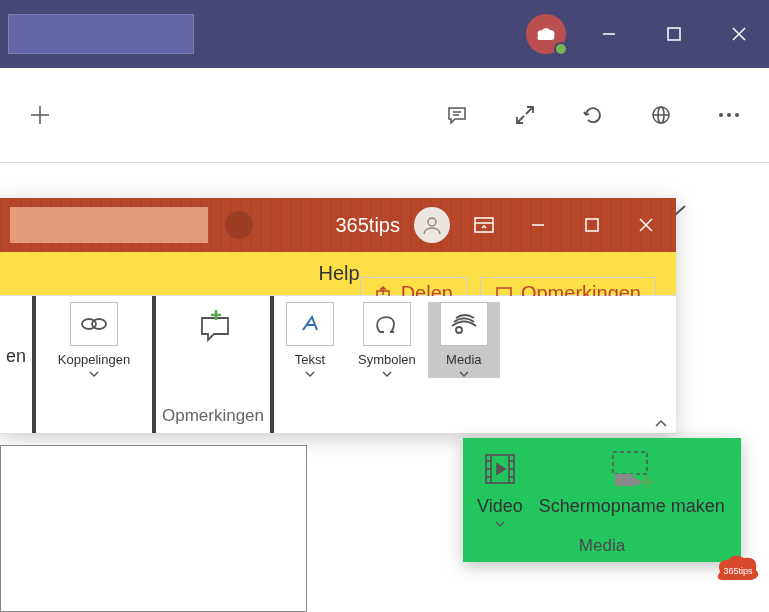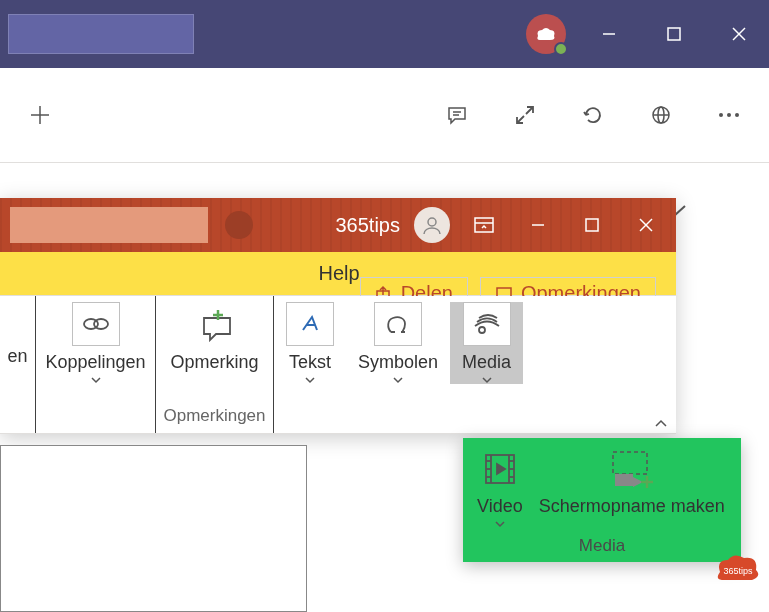--- a/index.html
+++ b/index.html
@@ -31,28 +31,28 @@
     .ppt-user-avatar { width: 36px; height: 36px; border-radius: 50%; background: #EDE5DF; display: flex; align-items: center; justify-content: center; }
     .ppt-winbtn { width: 40px; height: 40px; display: flex; align-items: center; justify-content: center; cursor: pointer; }
 
     .ppt-menubar { height: 44px; background: #fde047; border-bottom: 1px solid #E1DFDD; display: flex; align-items: center; justify-content: flex-end; padding: 0 20px 0 38px; }
     .ppt-help { font-size: 20px; color: #333; }
     .ppt-actions { display: flex; gap: 12px; }
     .ppt-action-btn { border: 1px solid #D0D0D0; padding: 4px 14px; display: flex; align-items: center; gap: 8px; font-size: 20px; cursor: pointer; margin-top: 40px; }
     .ppt-action-red { color: #B8472A; }
 
     .ppt-ribbon { display: flex; background: #fff; border-bottom: 1px solid #E1DFDD; position: relative; }
-    .ppt-group { display: flex; flex-direction: column; align-items: center; border-right: 1px solid #404040; padding: 6px 0 4px; min-height: 137px; justify-content: space-between; }
+    .ppt-group { display: flex; flex-direction: column; align-items: center; border-right: 4px solid #404040; padding: 6px 0 4px; min-height: 137px; justify-content: space-between; }
     .ppt-group-en { width: 36px; }
     .ppt-group-en .lbl { font-size: 18px; color: #333; margin-top: 44px; }
     .ppt-btns { display: flex; }
     .ppt-btn { display: flex; flex-direction: column; align-items: center; padding: 0 12px; cursor: pointer; }
     .ppt-btn.active { background: #C8C8C8; }
     .ppt-btn-icon { width: 48px; height: 44px; border: 1px solid #C0C0C0; display: flex; align-items: center; justify-content: center; margin-bottom: 6px; }
-    .ppt-btn-lbl { font-size: 18px; color: #333; text-align: center; line-height: 1.2; }
+    .ppt-btn-lbl { font-size: 13px; color: #333; text-align: center; line-height: 1.2; }
     .ppt-chevron { margin-top: 2px; }
     .ppt-group-label { font-size: 17px; color: #666; padding: 3px 0; }
     .ppt-collapse { position: absolute; bottom: 4px; right: 8px; }
 
     
     .media-dropdown { position: absolute; left: 463px; top: 438px; width: 278px; background: #22c55e; box-shadow: 0 4px 16px rgba(0,0,0,0.25); z-index: 10; }
     .media-items { display: flex; padding: 8px 6px 0; }
     .media-item { display: flex; flex-direction: column; align-items: center; padding: 0 8px; cursor: pointer; }
     .media-icon { height: 46px; display: flex; align-items: center; justify-content: center; margin-bottom: 4px; }
     .media-lbl { font-size: 18px; color: #333; text-align: center; line-height: 1.2; }
@@ -222,21 +222,20 @@
 
     <div class="ppt-group" style="width:118px;">
       <div class="ppt-btn">
         <div style="height:44px;display:flex;align-items:center;margin-bottom:6px;">
           <svg width="42" height="36" fill="none" stroke="#555" stroke-width="1.8">
               <path d="M10 12h26v16H22l-6 6v-6h-6z"></path>
               <line x1="24" y1="4" x2="24" y2="14" stroke="#5BA854" stroke-width="2.5"></line>
               <line x1="19" y1="9" x2="29" y2="9" stroke="#5BA854" stroke-width="2.5"></line>
             </svg>
         </div>
-        <span class="ppt-btn-lbl">Opmerking</span>
       </div>
       <span class="ppt-group-label">Opmerkingen</span>
     </div>
 
     <div class="ppt-group" style="border-right:none;">
       <div class="ppt-btns">
         <div class="ppt-btn">
           <div class="ppt-btn-icon">
             <svg width="24" height="24">
                 <path d="M5 18L14 5l5 13M9 13h8" fill="none" stroke="#2E6BB5" stroke-width="2"></path>

